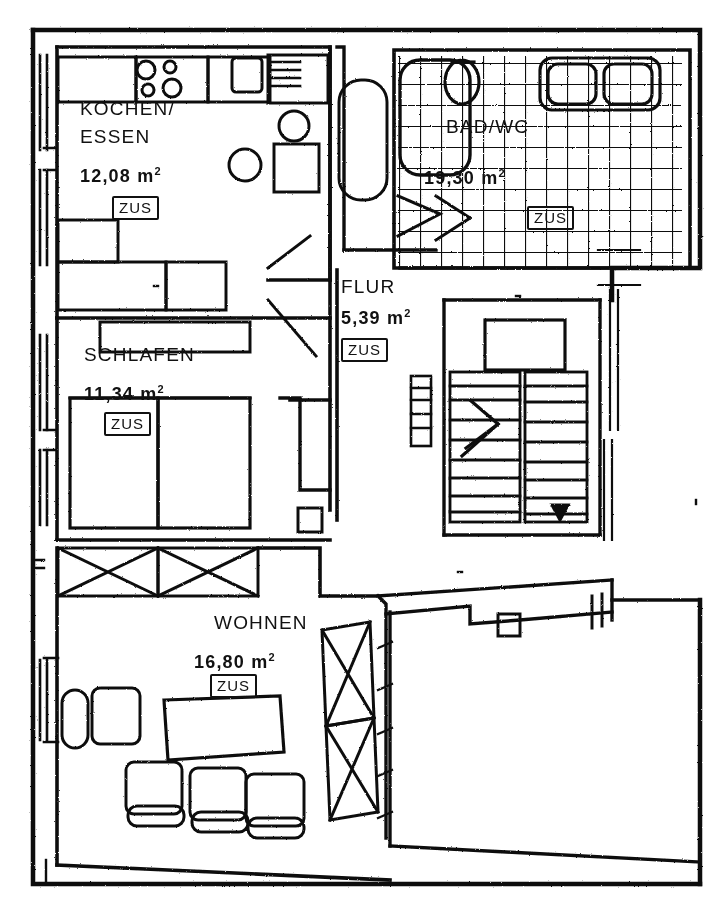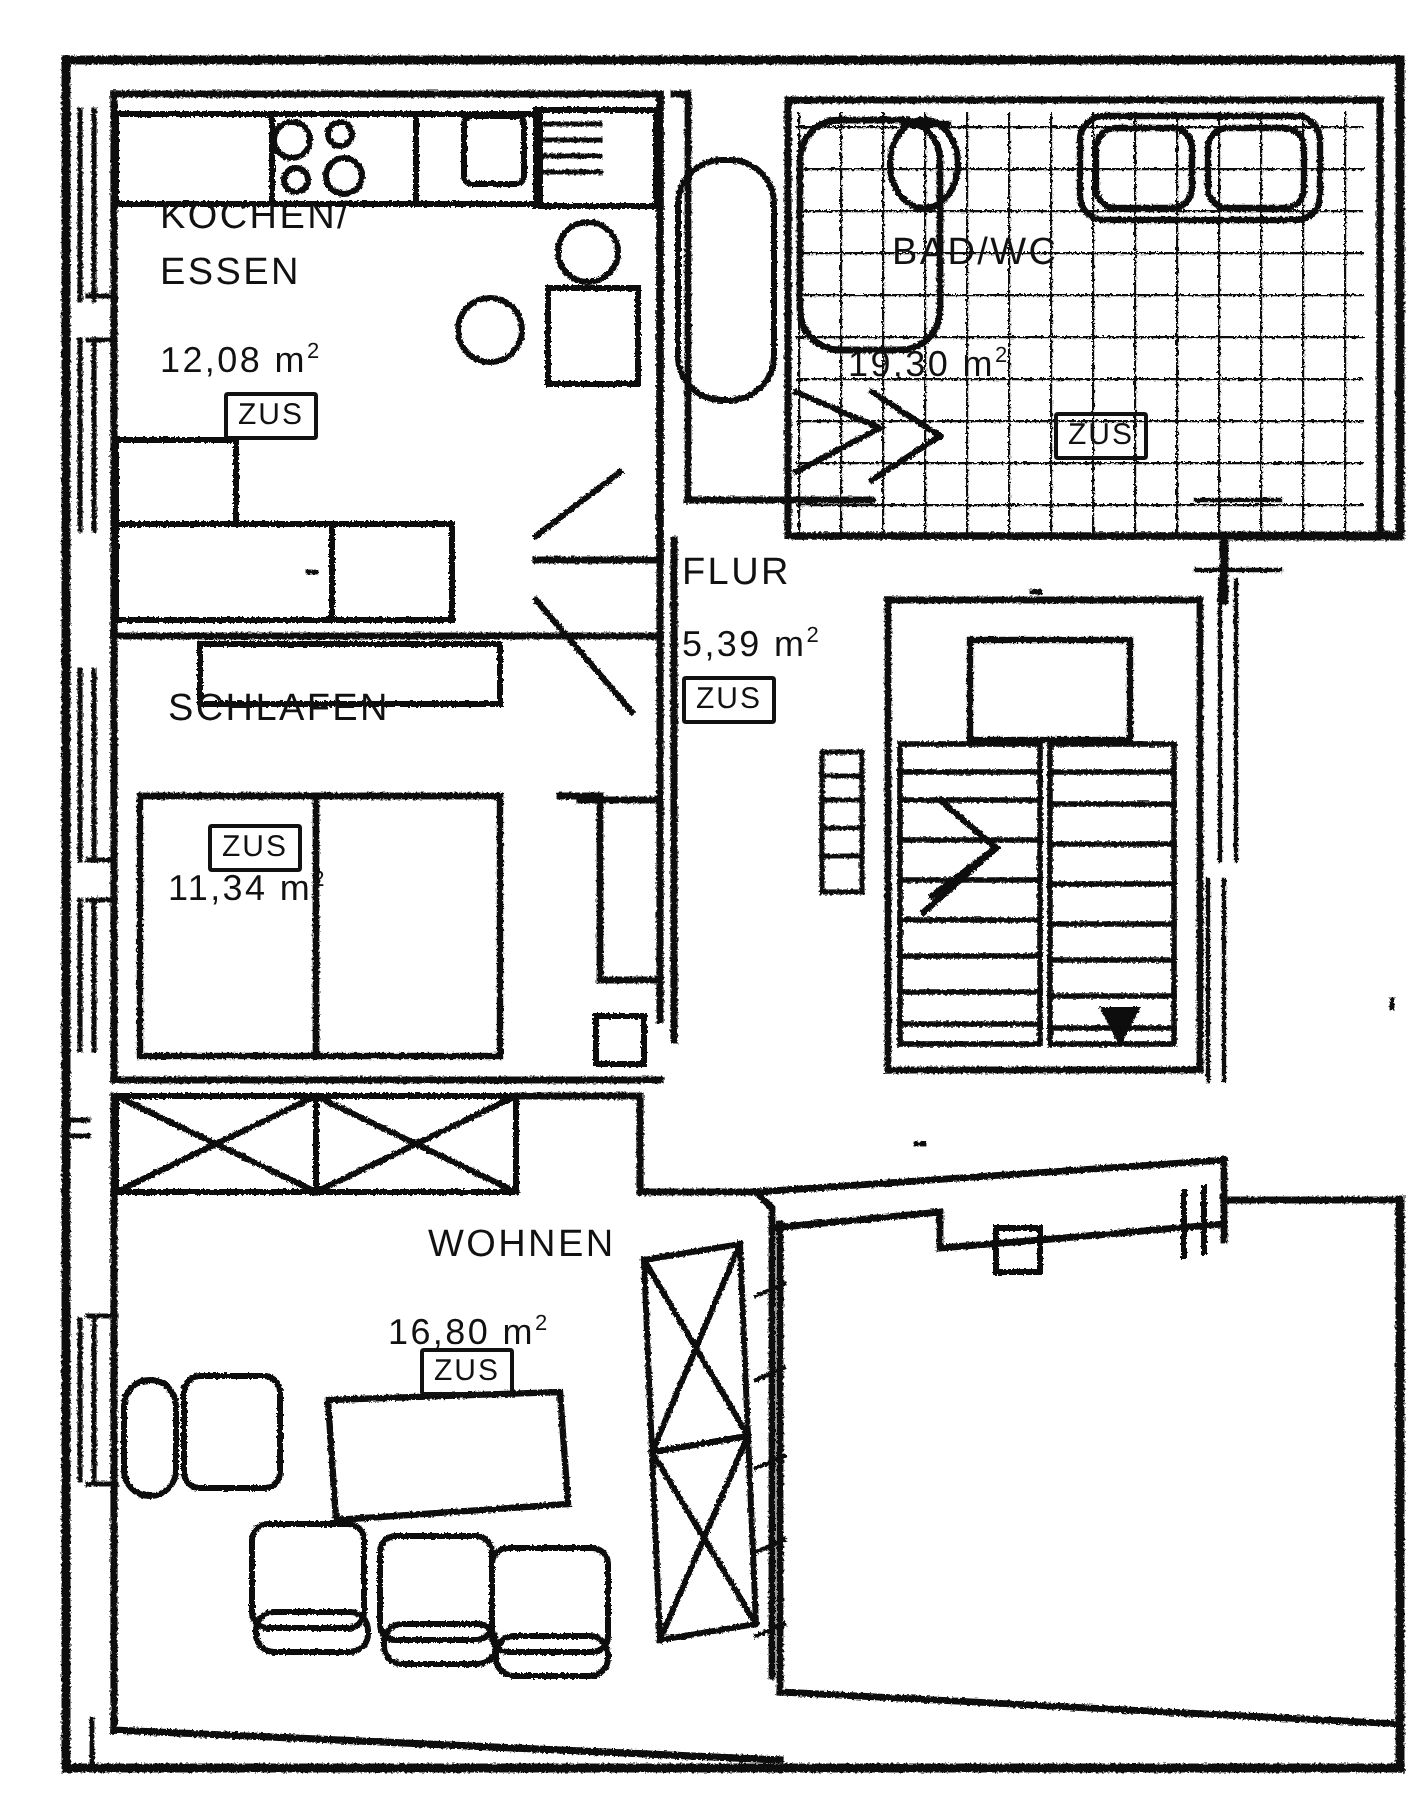--- a/index.html
+++ b/index.html
@@ -2,21 +2,21 @@
 <html><head>
 <meta charset="utf-8">
 <style>
   html,body{margin:0;padding:0;background:#fff;}
   body{font-family:"Liberation Sans",sans-serif;}
   #plan-wrap{position:relative;width:711px;height:900px;background:#ffffff;overflow:hidden;}
   #plan-svg{position:absolute;left:0;top:0;width:711px;height:900px;}
   .roomlabel{position:absolute;color:#111;font-family:"Liberation Sans",sans-serif;
              letter-spacing:1.2px;white-space:nowrap;}
   .rl-name{font-size:19px;line-height:22px;}
-  .rl-area{font-size:18px;line-height:32px;}
+  .rl-area{font-size:18px;line-height:22px;font-weight:bold;}
   .zusbox{position:absolute;border:2px solid #111;border-radius:2px;
           font-size:15px;line-height:17px;padding:1px 5px 2px 5px;letter-spacing:1px;
           color:#111;background:transparent;white-space:nowrap;}
   .sup{font-size:11px;vertical-align:super;}
 </style>
 </head>
 <body>
 
 <div id="plan-wrap">
 
@@ -285,20 +285,20 @@
 
   <div class="roomlabel rl-name" style="left:446px;top:116px;">BAD/WC</div>
   <div class="roomlabel rl-area" style="left:424px;top:162px;"><span>19,30 m</span><span class="sup">2</span></div>
   <div class="zusbox" style="left:527px;top:206px;">ZUS</div>
 
   <div class="roomlabel rl-name" style="left:341px;top:276px;">FLUR</div>
   <div class="roomlabel rl-area" style="left:341px;top:302px;"><span>5,39 m</span><span class="sup">2</span></div>
   <div class="zusbox" style="left:341px;top:338px;">ZUS</div>
 
   <div class="roomlabel rl-name" style="left:84px;top:344px;">SCHLAFEN</div>
-  <div class="roomlabel rl-area" style="left:84px;top:378px;margin-top:46px;"><span>11,34 m</span><span class="sup">2</span></div>
+  <div class="roomlabel rl-area" style="left:84px;top:378px;"><span>11,34 m</span><span class="sup">2</span></div>
   <div class="zusbox" style="left:104px;top:412px;">ZUS</div>
 
   <div class="roomlabel rl-name" style="left:168px;top:612px;margin-left:46px;">WOHNEN</div>
   <div class="roomlabel rl-area" style="left:168px;top:646px;margin-left:26px;"><span>16,80 m</span><span class="sup">2</span></div>
   <div class="zusbox" style="left:210px;top:674px;">ZUS</div>
 
 </div>
 
 </body></html>

